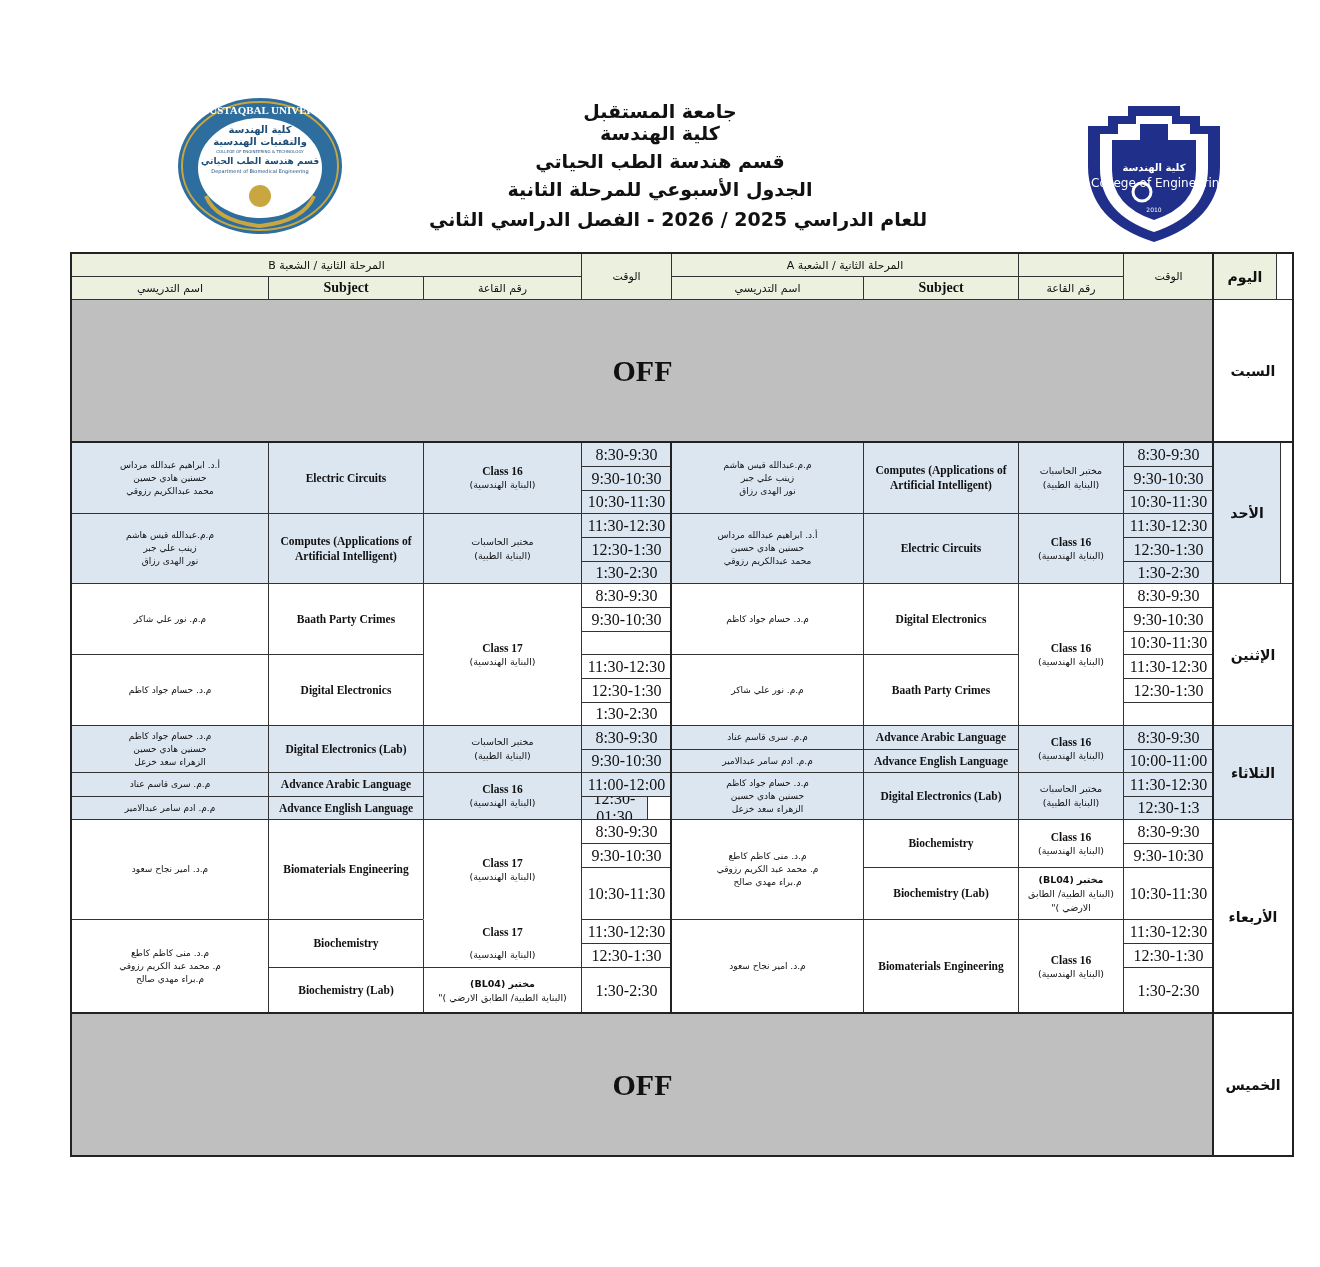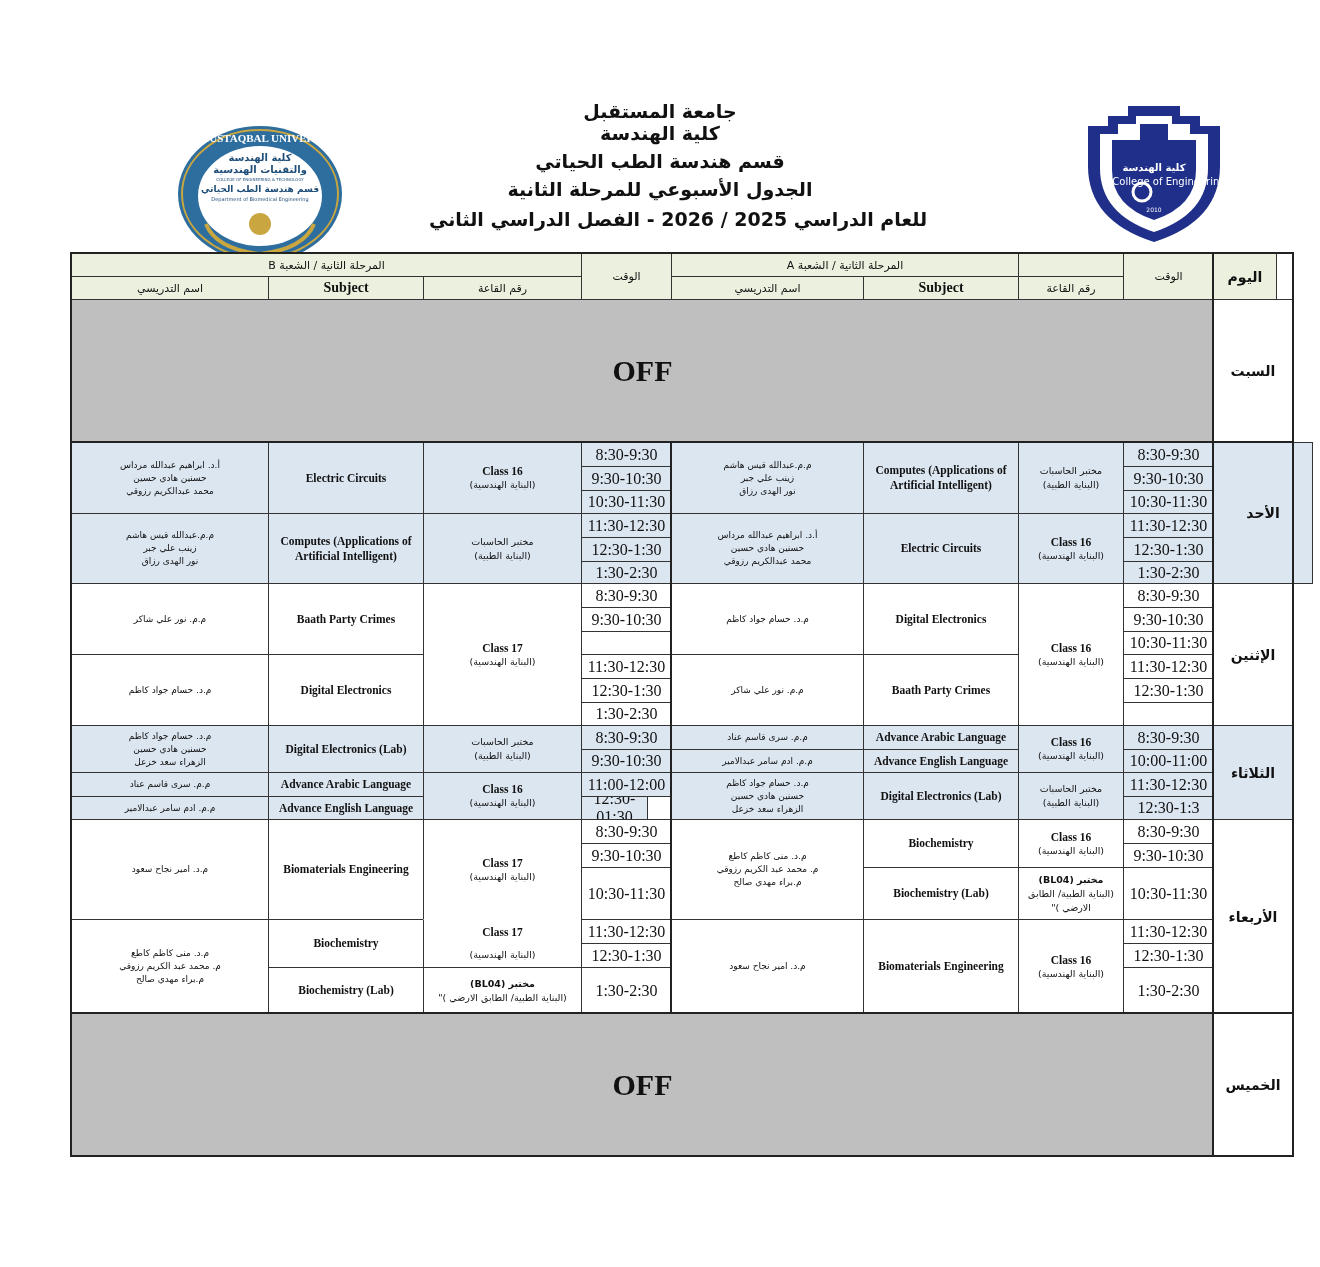--- a/index.html
+++ b/index.html
@@ -23,21 +23,21 @@
 </style>
 </head>
 <body>
 
 <div class="hdr-line" style="top:100px;font-size:19px;">جامعة المستقبل</div>
 <div class="hdr-line" style="top:122px;font-size:19px;">كلية الهندسة</div>
 <div class="hdr-line" style="top:150px;font-size:19px;">قسم هندسة الطب الحياتي</div>
 <div class="hdr-line" style="top:178px;font-size:19px;">الجدول الأسبوعي للمرحلة الثانية</div>
 <div class="hdr-line" style="top:208px;font-size:19px;left:18px;">للعام الدراسي 2025 / 2026 - الفصل الدراسي الثاني</div>
 
-<div class="logo" style="left:176px;top:96px;width:168px;height:148px;margin-top:28px;">
+<div class="logo" style="left:176px;top:96px;width:168px;height:148px;">
   <svg width="168" height="148" viewBox="0 0 168 148">
     <ellipse cx="84" cy="70" rx="82" ry="68" fill="#2e6e9e"></ellipse>
     <ellipse cx="84" cy="70" rx="78" ry="64" fill="none" stroke="#c9a640" stroke-width="2"></ellipse>
     <ellipse cx="84" cy="72" rx="62" ry="50" fill="#ffffff"></ellipse>
     <path d="M30 100 Q40 125 84 130 Q128 125 138 100" fill="none" stroke="#c9a640" stroke-width="4"></path>
     <circle cx="84" cy="100" r="11" fill="#c9a640"></circle>
     <text x="84" y="18" text-anchor="middle" font-size="11" font-weight="bold" fill="#ffffff" font-family="Liberation Serif, serif">AL-MUSTAQBAL UNIVERSITY</text>
   </svg>
   <div style="position:absolute;left:0;width:168px;top:28px;text-align:center;font-size:10px;font-weight:bold;color:#1f4e79;font-family:'DejaVu Sans',sans-serif;">كلية الهندسة</div>
   <div style="position:absolute;left:0;width:168px;top:40px;text-align:center;font-size:10px;font-weight:bold;color:#1f4e79;font-family:'DejaVu Sans',sans-serif;">والتقنيات الهندسية</div>
@@ -48,21 +48,21 @@
 
 <div class="logo" style="left:1078px;top:96px;width:152px;height:148px;">
   <svg width="152" height="148" viewBox="0 0 152 148">
     <path d="M10 30 L30 30 L30 20 L50 20 L50 10 L102 10 L102 20 L122 20 L122 30 L142 30 L142 70 Q142 125 76 146 Q10 125 10 70 Z" fill="#1f2f8a"></path>
     <path d="M22 38 L40 38 L40 28 L58 28 L58 20 L94 20 L94 28 L112 28 L112 38 L130 38 L130 72 Q130 118 76 136 Q22 118 22 72 Z" fill="#ffffff"></path>
     <path d="M34 44 L118 44 L118 74 Q118 110 76 124 Q34 110 34 74 Z" fill="#1f2f8a"></path>
     <rect x="62" y="28" width="28" height="40" fill="#1f2f8a"></rect>
     <circle cx="64" cy="96" r="9" fill="none" stroke="#ffffff" stroke-width="3"></circle>
   </svg>
   <div style="position:absolute;left:0;width:152px;top:66px;text-align:center;font-size:10px;font-weight:bold;color:#fff;font-family:'DejaVu Sans',sans-serif;">كلية الهندسة</div>
-  <div style="position:absolute;left:15px;width:152px;top:80px;text-align:center;font-size:10px;color:#fff;font-family:'DejaVu Sans',sans-serif;">College of Engineering</div>
+  <div style="position:absolute;left:5px;width:152px;top:80px;text-align:center;font-size:12px;color:#fff;font-family:'DejaVu Sans',sans-serif;">College of Engineering</div>
   <div style="position:absolute;left:0;width:152px;top:110px;text-align:center;font-size:6px;color:#fff;font-family:'DejaVu Sans',sans-serif;">2010</div>
 </div>
 
 <div class="cell hd" style="left:71px;top:253px;width:511px;height:24px;direction:rtl;">المرحلة الثانية / الشعبة  B</div>
 <div class="cell hd" style="left:581px;top:253px;width:91px;height:47px;">الوقت</div>
 <div class="cell hd" style="left:671px;top:253px;width:348px;height:24px;direction:rtl;">المرحلة الثانية / الشعبة A</div>
 <div class="cell hd" style="left:1018px;top:253px;width:106px;height:24px;"></div>
 <div class="cell hd" style="left:1123px;top:253px;width:91px;height:47px;">الوقت</div>
 <div class="cell hd" style="left:1213px;top:253px;width:64px;height:47px;font-size:14px;font-weight:bold;">اليوم</div>
 
@@ -122,21 +122,21 @@
 <div class="cell room blue" style="left:1018px;top:513px;width:106px;height:71px;">
   <span class="en">Class 16</span>
   <span class="ar">(البناية الهندسية)</span>
 </div>
 <div class="cell time blue" style="left:1123px;top:442px;width:91px;height:25px;">8:30-9:30</div>
 <div class="cell time blue" style="left:1123px;top:466px;width:91px;height:25px;">9:30-10:30</div>
 <div class="cell time blue" style="left:1123px;top:490px;width:91px;height:24px;">10:30-11:30</div>
 <div class="cell time blue" style="left:1123px;top:513px;width:91px;height:25px;">11:30-12:30</div>
 <div class="cell time blue" style="left:1123px;top:537px;width:91px;height:25px;">12:30-1:30</div>
 <div class="cell time blue" style="left:1123px;top:561px;width:91px;height:23px;">1:30-2:30</div>
-<div class="cell day blue" style="left:1213px;top:442px;width:100px;height:142px;">الأحد</div>
+<div class="cell day blue" style="left:1213px;top:442px;width:68px;height:142px;">الأحد</div>
 
 <div class="cell inst white" style="left:71px;top:583px;width:198px;height:72px;">
   <span>م.م. نور علي شاكر</span>
 </div>
 <div class="cell subj white" style="left:268px;top:583px;width:156px;height:72px;">Baath Party Crimes</div>
 <div class="cell inst white" style="left:71px;top:654px;width:198px;height:72px;">
   <span>م.د. حسام جواد كاظم</span>
 </div>
 <div class="cell subj white" style="left:268px;top:654px;width:156px;height:72px;">Digital Electronics</div>
 <div class="cell room white" style="left:423px;top:583px;width:159px;height:143px;">

